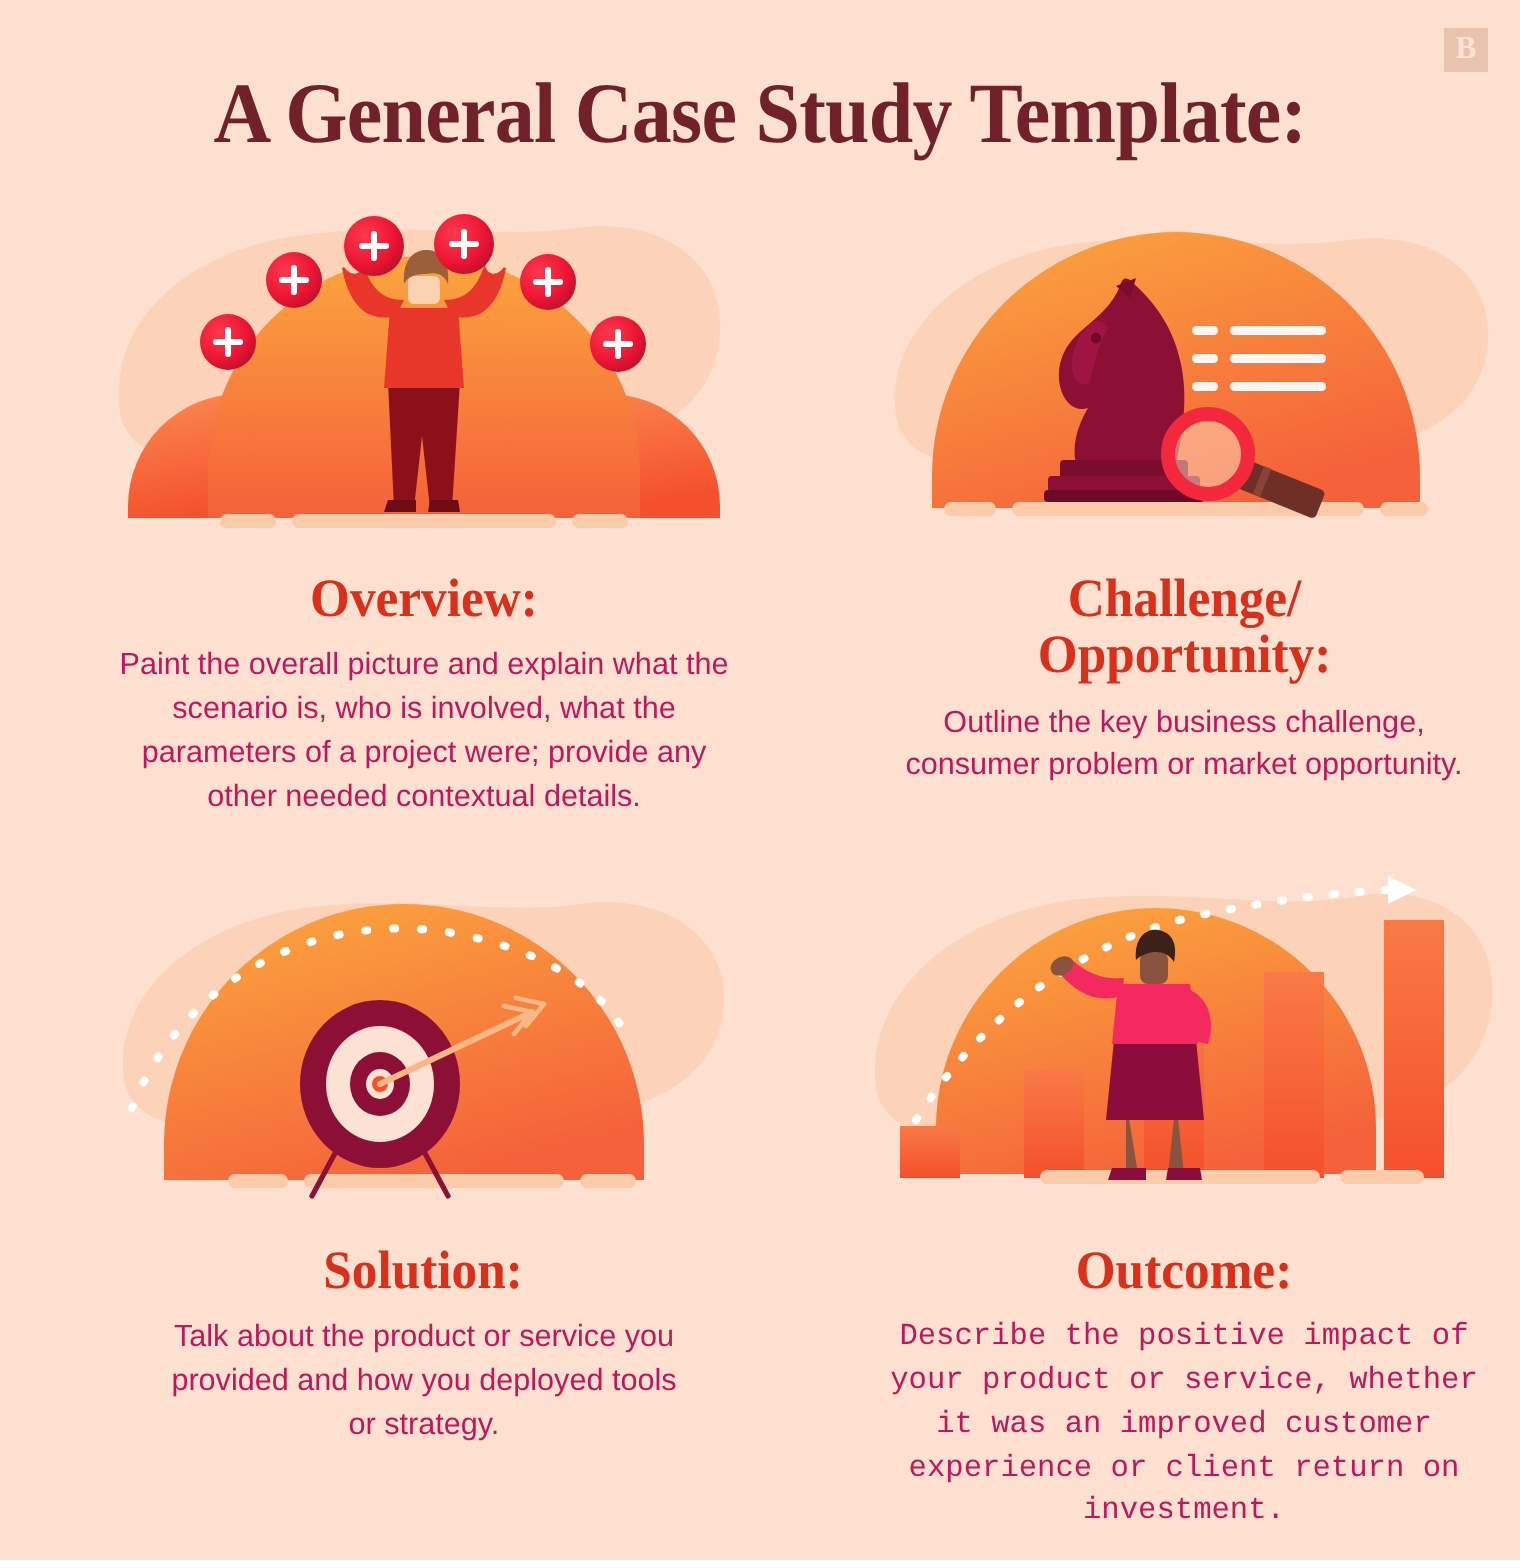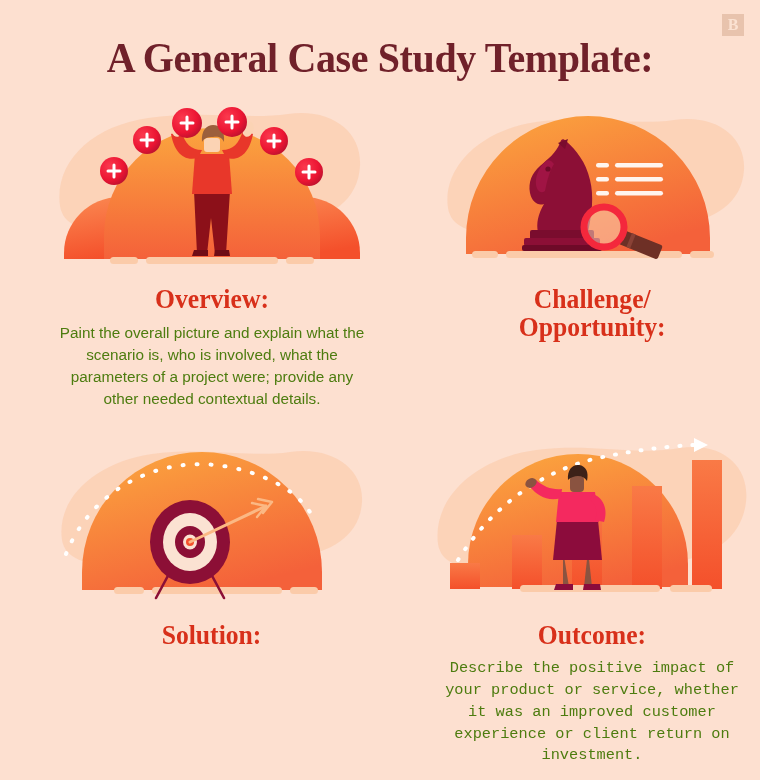--- a/index.html
+++ b/index.html
@@ -93,21 +93,21 @@
     color: #d8301a;
     text-align: center;
     line-height: 1.05;
     margin-top: 14px;
     transform: scaleX(0.95);
   }
   .sec-body {
     font-family: "Liberation Sans", sans-serif;
     font-size: 15.3px;
     line-height: 1.42;
-    color: #4d7c0f;
+    color: #be185d;
     text-align: center;
     width: 324px;
     margin-top: 9px;
   }
 
   .cell-challenge .sec-body { width: 300px; }
   .cell-outcome .sec-body { width: 310px; font-family: Liberation Mono, monospace; }
   .cell-solution .sec-body { width: 268px; }
   .cell-overview .sec-body { width: 316px; }
 
@@ -257,20 +257,21 @@
             <rect x="200" y="137" width="4" height="15" fill="#8a4236" transform="rotate(22 200 137)"></rect>
             <circle cx="172" cy="131" r="20" fill="#fbd3b4" opacity="0.55"></circle>
             <circle cx="172" cy="131" r="20" fill="none" stroke="#f4283c" stroke-width="7"></circle>
           </g>
         </svg>
       </div>
       <div class="sec-heading">
         <div>Challenge/</div>
         <div>Opportunity:</div>
       </div>
+      <div class="sec-body">Outline the key business challenge, consumer problem or market opportunity.</div>
     </div>
 
     <div class="cell cell-solution">
       <div class="illus-wrap">
         <svg width="320" height="175" viewBox="0 0 320 175">
           <defs>
             <linearGradient id="soArch" x1="0.15" y1="0" x2="0.6" y2="1">
               <stop offset="0%" stop-color="#fba53e"></stop>
               <stop offset="100%" stop-color="#f4613a"></stop>
             </linearGradient>
@@ -294,20 +295,21 @@
             <circle cx="138" cy="110" r="4" fill="#f4502b"></circle>
           </g>
 
           <g>
             <path d="M138 110 L214 74" stroke="#fbb884" stroke-width="3" stroke-linecap="round"></path>
             <path d="M214 74 L200 71 M214 74 L205 85 M220 70 L206 67 M220 70 L211 81" stroke="#fbb884" stroke-width="2.4" stroke-linecap="round" fill="none"></path>
           </g>
         </svg>
       </div>
       <div class="sec-heading">Solution:</div>
+      <div class="sec-body">Talk about the product or service you provided and how you deployed tools or strategy.</div>
     </div>
 
     <div class="cell cell-outcome">
       <div class="illus-wrap">
         <svg width="320" height="175" viewBox="0 0 320 175">
           <defs>
             <linearGradient id="ocArch" x1="0.2" y1="0" x2="0.6" y2="1">
               <stop offset="0%" stop-color="#fba53e"></stop>
               <stop offset="100%" stop-color="#f4613a"></stop>
             </linearGradient>

